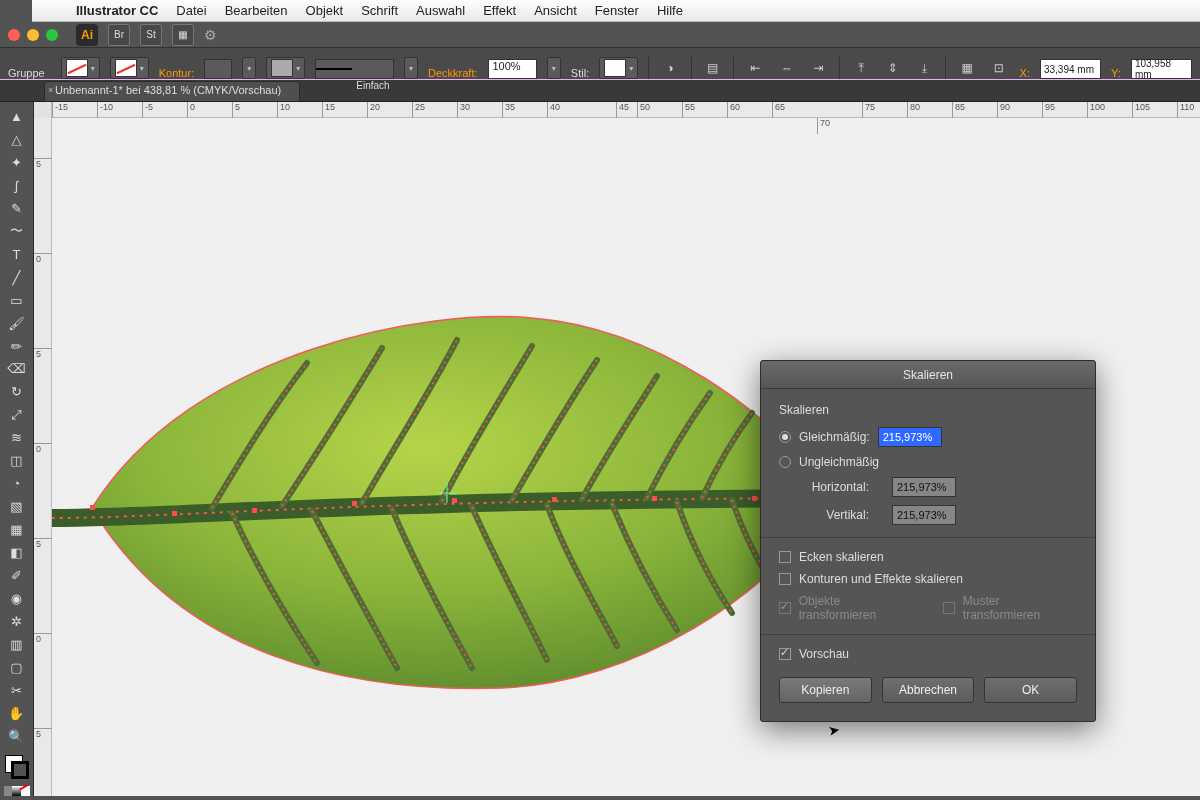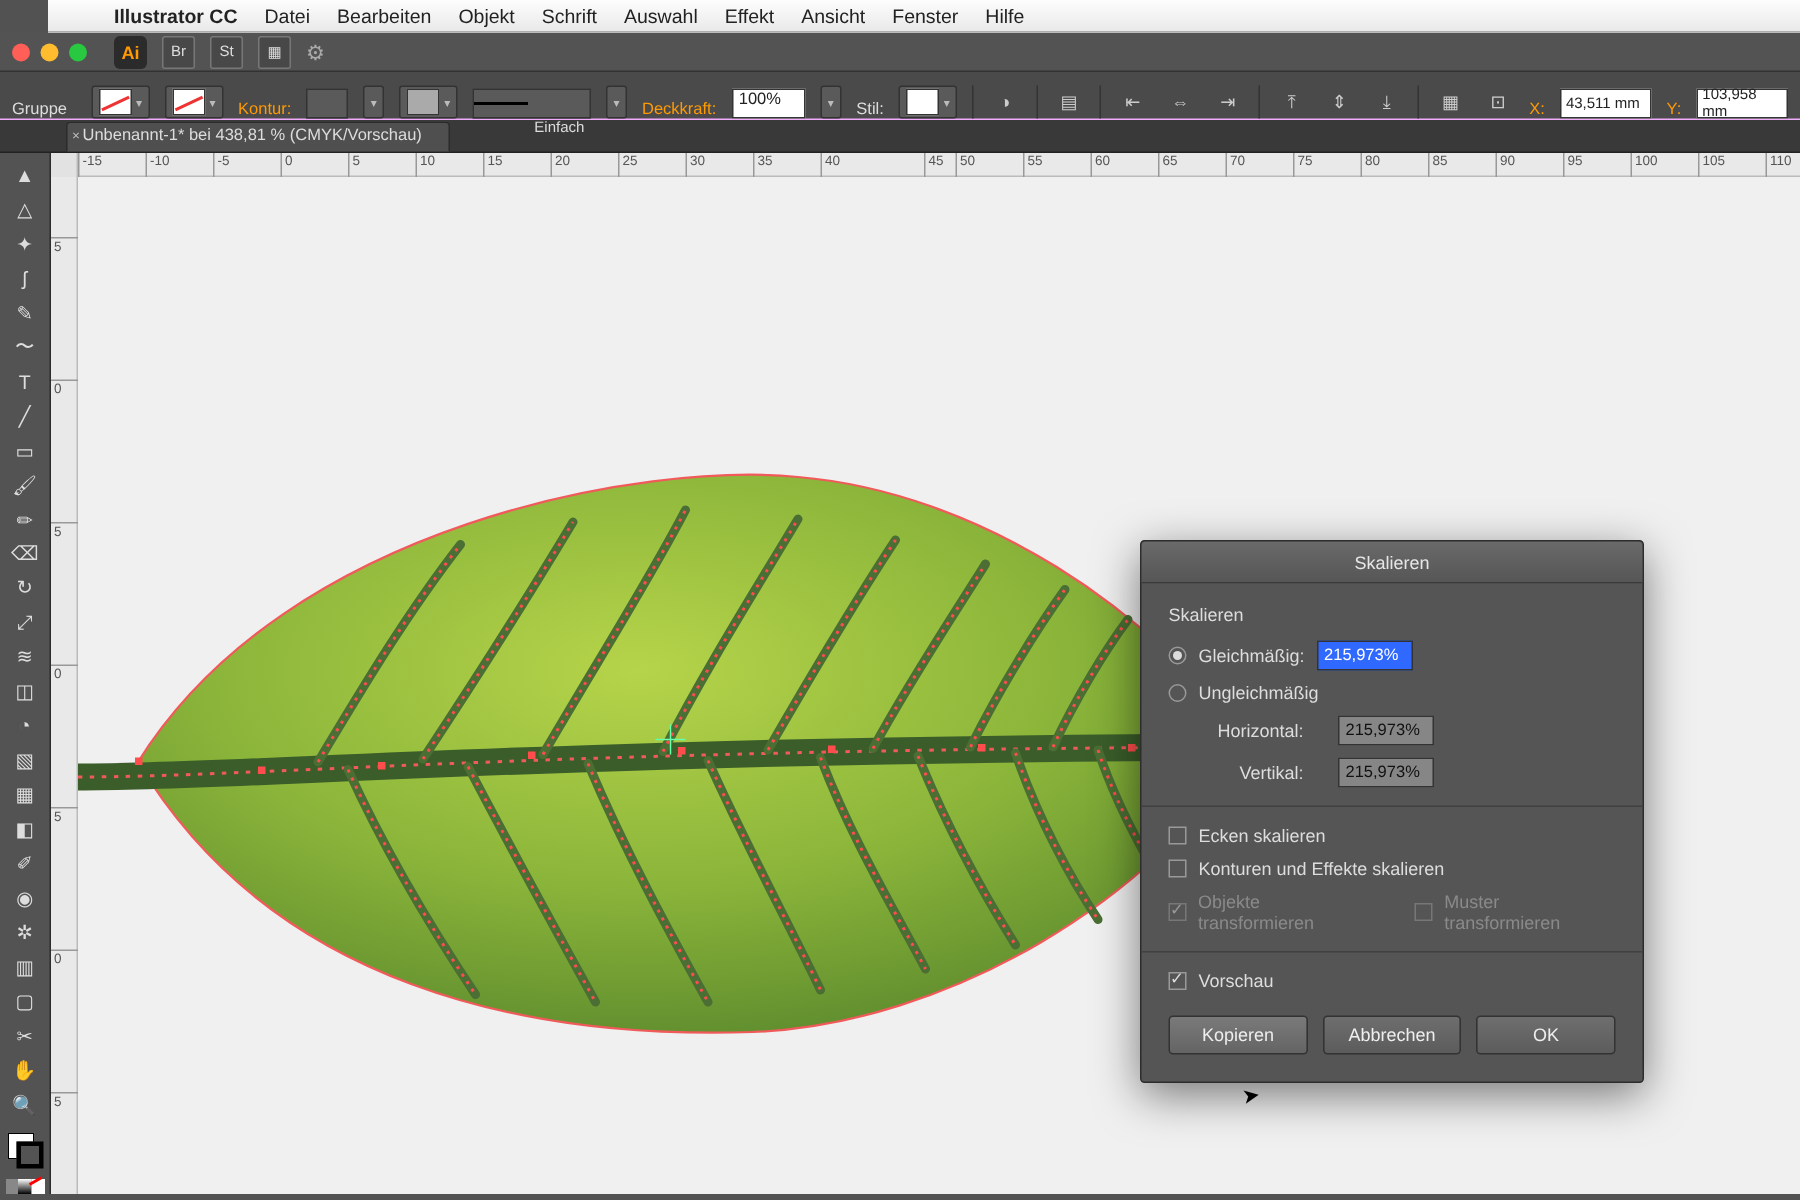--- a/index.html
+++ b/index.html
@@ -171,21 +171,21 @@
   <div class="ico">⇔</div>
   <div class="ico">⇥</div>
   <div class="sep"></div>
   <div class="ico">⤒</div>
   <div class="ico">⇕</div>
   <div class="ico">⤓</div>
   <div class="sep"></div>
   <div class="ico">▦</div>
   <div class="ico">⊡</div>
   <span class="coord-label">X:</span>
-  <div class="coord-box">43,511 mm</div>
+  <div class="coord-box">33,394 mm</div>
   <span class="coord-label">Y:</span>
   <div class="coord-box">103,958 mm</div>
 </div>
 
 <div class="doc-tabs">
   <div class="doc-tab">
     <span class="x">×</span>
     <span>Unbenannt-1* bei 438,81 % (CMYK/Vorschau)</span>
   </div>
 </div>
@@ -246,21 +246,21 @@
           <div class="tick" style="left: 315px;">20</div>
           <div class="tick" style="left: 360px;">25</div>
           <div class="tick" style="left: 405px;">30</div>
           <div class="tick" style="left: 450px;">35</div>
           <div class="tick" style="left: 495px;">40</div>
           <div class="tick" style="left: 564px;">45</div>
           <div class="tick" style="left: 585px;">50</div>
           <div class="tick" style="left: 630px;">55</div>
           <div class="tick" style="left: 675px;">60</div>
           <div class="tick" style="left: 720px;">65</div>
-          <div class="tick" style="left: 765px;">70</div>
+          <div class="tick" style="left: 765px; margin-top: 16px;">70</div>
           <div class="tick" style="left: 810px;">75</div>
           <div class="tick" style="left: 855px;">80</div>
           <div class="tick" style="left: 900px;">85</div>
           <div class="tick" style="left: 945px;">90</div>
           <div class="tick" style="left: 990px;">95</div>
           <div class="tick" style="left: 1035px;">100</div>
           <div class="tick" style="left: 1080px;">105</div>
           <div class="tick" style="left: 1125px;">110</div>
         </div>
     </div>

